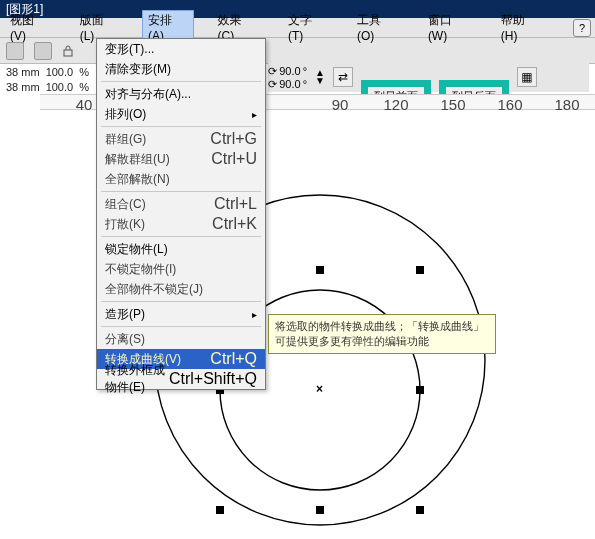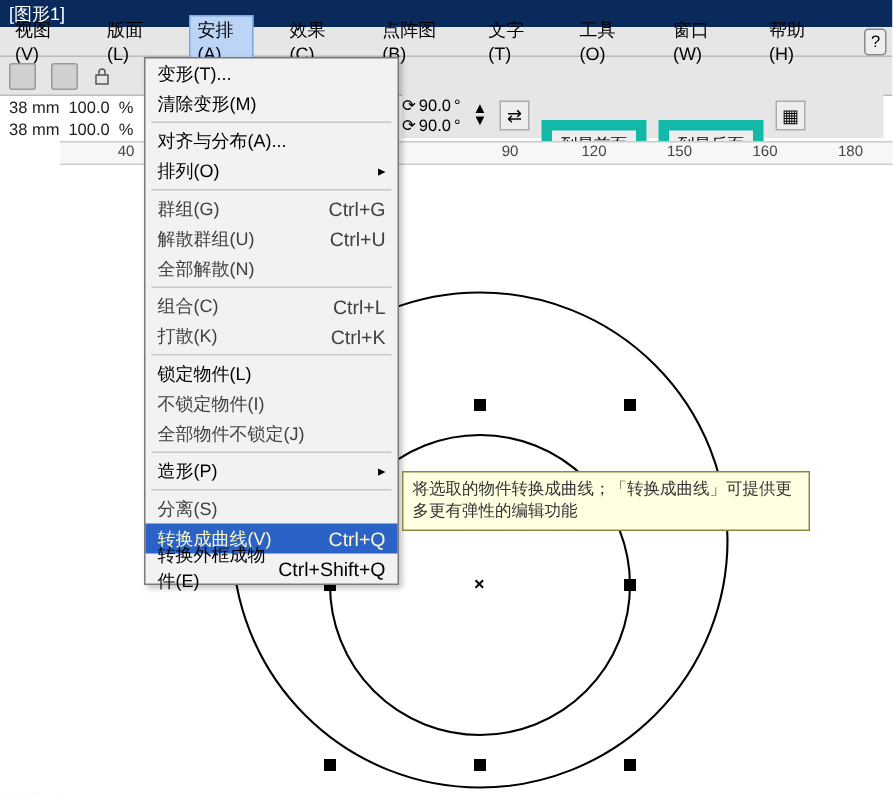--- a/index.html
+++ b/index.html
@@ -8,32 +8,32 @@
   .menubar { background: #e6e6e6; border-bottom: 1px solid #bbb; height: 20px; display: flex; align-items: center; padding: 0 4px; gap: 18px; }
   .menubar .item { padding: 2px 6px; cursor: default; }
   .menubar .item.active { background: #bcd4f6; border: 1px solid #7aa7e0; padding: 1px 5px; }
   .toolbar1 { background: #e6e6e6; border-bottom: 1px solid #bbb; height: 26px; display: flex; align-items: center; padding: 0 6px; gap: 10px; }
   .tb-icon { width: 18px; height: 18px; background: #d0d0d0; border: 1px solid #999; border-radius: 2px; }
   .lock { width: 12px; height: 12px; display: inline-block; }
   .lock svg { width: 12px; height: 12px; }
   .measure-rows { position: absolute; left: 6px; top: 64px; font-size: 11px; color: #222; }
   .measure-rows .row { display: flex; gap: 6px; align-items: center; height: 15px; }
   .ruler { position: absolute; left: 40px; right: 0; top: 94px; height: 16px; border-top: 1px solid #ccc; border-bottom: 1px solid #ccc; background: #f7f7f7; }
-  .ruler .lbl { position: absolute; top: 1px; font-size: 10px; color: #444; transform: translateX(-50%); }
+  .ruler .lbl { position: absolute; top: 1px; font-size: 15px; color: #444; transform: translateX(-50%); }
   .canvas { position: absolute; left: 0; top: 110px; right: 0; bottom: 10px; background: #fff; }
   .vruler { position: absolute; left: 24px; top: 110px; width: 16px; bottom: 10px; border-left: 1px solid #ccc; border-right: 1px solid #ccc; background: #f7f7f7; }
   .leftstrip { position: absolute; left: 0; top: 110px; width: 24px; bottom: 10px; background: #ececec; border-right: 1px solid #ccc; }
   .dropdown { position: absolute; left: 96px; top: 38px; width: 170px; background: #f2f2f2; border: 1px solid #7a7a7a; box-shadow: 2px 2px 4px rgba(0,0,0,.25); z-index: 50; }
   .dropdown .row { display: flex; align-items: center; height: 20px; padding: 0 8px; color: #000000; }
   .dropdown .row.disabled { color: #404040; }
-  .dropdown .row .sc { margin-left: auto; color: inherit; font-size: 13px; text-align: right; }
+  .dropdown .row .sc { margin-left: auto; color: inherit; font-size: 16px; text-align: right; }
   .dropdown .row .arrow { margin-left: auto; font-size: 10px; }
   .dropdown .sep { height: 1px; background: #c8c8c8; margin: 2px 4px; }
   .dropdown .row.hl { background: #2a62c8; color: #fef9c3; }
-  .tooltip { position: absolute; left: 268px; top: 314px; width: 272px; background: #ffffe1; border: 1px solid #8a8a40; padding: 4px 6px; font-size: 11px; color: #333; z-index: 60; line-height: 1.35; }
+  .tooltip { position: absolute; left: 268px; top: 314px; width: 228px; background: #ffffe1; border: 1px solid #8a8a40; padding: 4px 6px; font-size: 11px; color: #333; z-index: 60; line-height: 1.35; }
   .propbar { position: absolute; left: 268px; top: 62px; right: 6px; height: 30px; display: flex; align-items: center; gap: 8px; background: #e6e6e6; }
   .propbar .deg { font-size: 11px; display: flex; align-items: center; gap: 2px; }
   .propbar .btn { padding: 2px 6px; border: 7px solid #14b8a6; background: #eee; font-size: 11px; margin-top: 38px; }
   .propbar .iconbtn { width: 20px; height: 20px; border: 1px solid #aaa; background: #eee; display:flex; align-items:center; justify-content:center; }
   .propbar .stack { display:flex; flex-direction:column; gap:1px; }
   .propbar .stack .deg { line-height: 12px; }
   .handle { width: 8px; height: 8px; background: #000; position: absolute; }
   .centerx { position: absolute; font-size: 12px; font-weight: bold; }
   .help { width: 18px; height: 18px; border: 1px solid #888; border-radius: 3px; background:#eee; display:flex; align-items:center; justify-content:center; font-size:11px; margin-left:8px;}
 </style>
@@ -42,21 +42,20 @@
 
 <div class="titlebar">
   <span>[图形1]</span>
 </div>
 
 <div class="menubar">
   <span class="item">视图(V)</span>
   <span class="item">版面(L)</span>
   <span class="item active">安排(A)</span>
   <span class="item">效果(C)</span>
-  <span class="item">点阵图(B)</span>
   <span class="item">文字(T)</span>
   <span class="item">工具(O)</span>
   <span class="item">窗口(W)</span>
   <span class="item">帮助(H)</span>
   <span class="help">?</span>
 </div>
 
 <div class="toolbar1">
   <span class="tb-icon"></span>
   <span class="tb-icon"></span>

